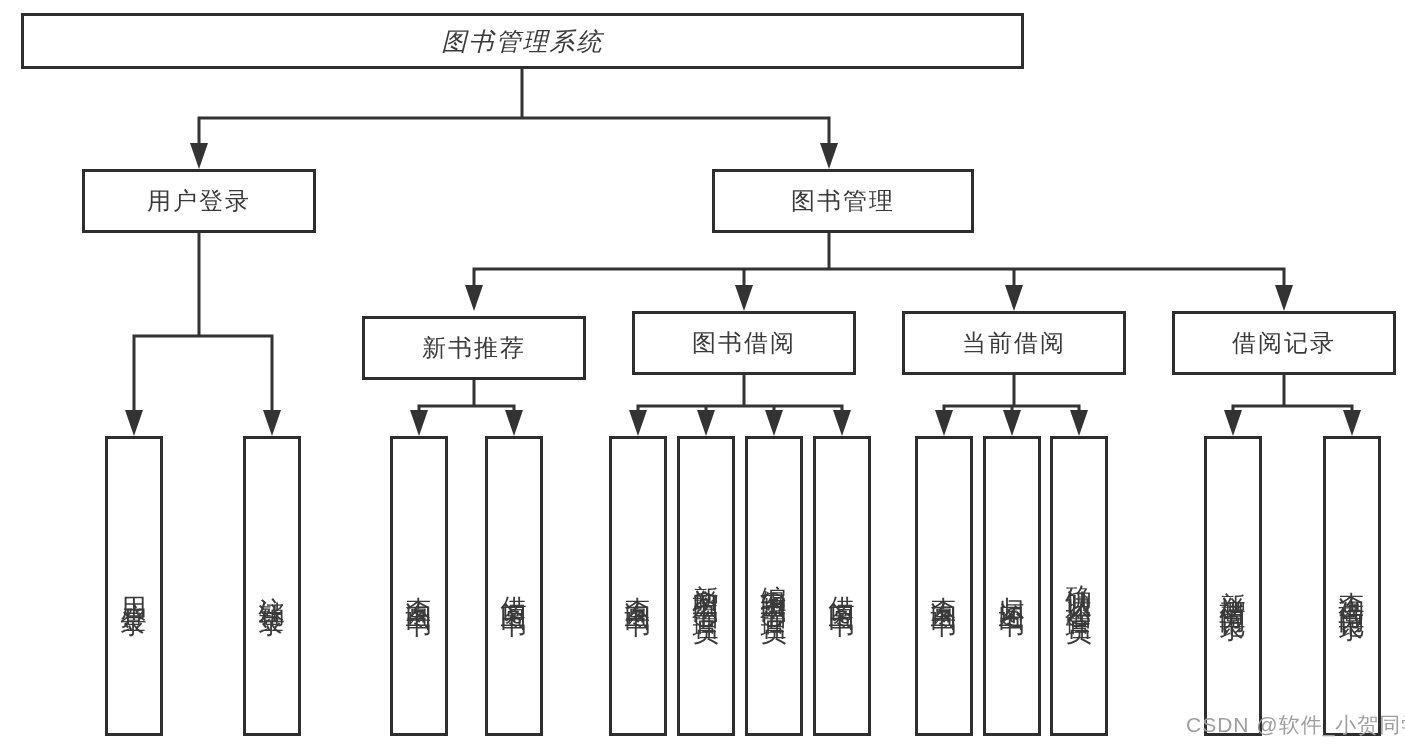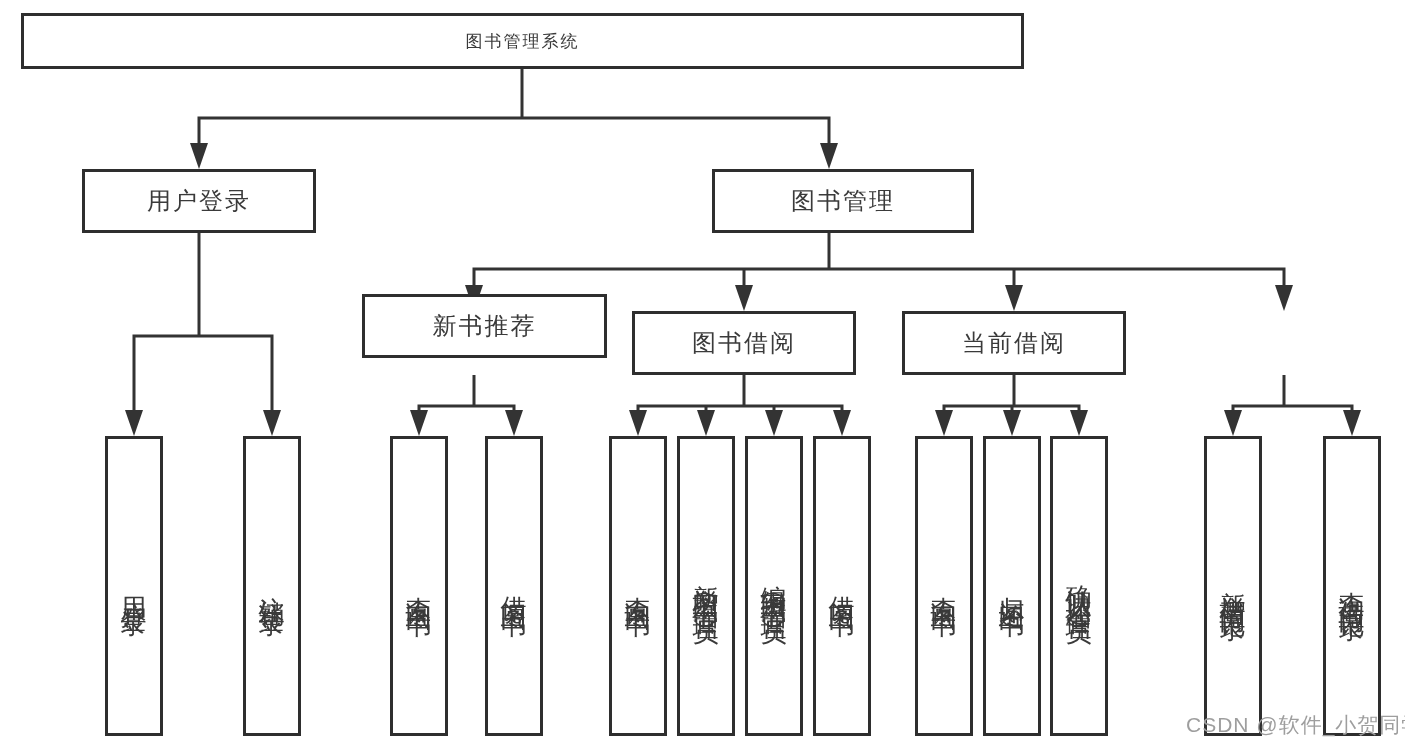--- a/index.html
+++ b/index.html
@@ -21,21 +21,21 @@
   .node{
     position:absolute;
     box-sizing:border-box;
     border:3px solid var(--border);
     background:#ffffff;
     color:var(--text);
     display:flex;align-items:center;justify-content:center;
     z-index:2;
   }
   .hbox{font-size:24px;letter-spacing:2px;}
-  .hbox.root{font-size:17px;}
+  .hbox.root{font-size:25px;font-style:italic;}
   .vbox span{
     writing-mode:vertical-rl;
     text-orientation:mixed;
     font-size:26px;
     line-height:1;
     letter-spacing:5px;
     white-space:nowrap;
   }
   .watermark{
     position:absolute;
@@ -108,28 +108,31 @@
     <span>图书管理系统</span>
   </div>
 
   <div class="node hbox" style="left:82px;top:169px;width:234px;height:64px">
     <span>用户登录</span>
   </div>
   <div class="node hbox" style="left:712px;top:169px;width:262px;height:64px">
     <span>图书管理</span>
   </div>
 
-  <div class="node hbox" style="left:362px;top:294px;width:245px;height:64px">
+  <div class="node hbox" style="left:362px;top:316px;width:224px;height:64px">
     <span>新书推荐</span>
   </div>
   <div class="node hbox" style="left:632px;top:311px;width:224px;height:64px">
     <span>图书借阅</span>
   </div>
   <div class="node hbox" style="left:902px;top:311px;width:224px;height:64px">
     <span>当前借阅</span>
+  </div>
+  <div class="node hbox" style="left:1172px;top:311px;width:224px;height:64px">
+    <span>借阅记录</span>
   </div>
 
   <div class="node vbox" style="left:105px;top:436px;width:58px;height:300px">
     <span>用户登录</span>
   </div>
   <div class="node vbox" style="left:243px;top:436px;width:58px;height:300px">
     <span>注销登录</span>
   </div>
 
   <div class="node vbox" style="left:390px;top:436px;width:58px;height:300px">

